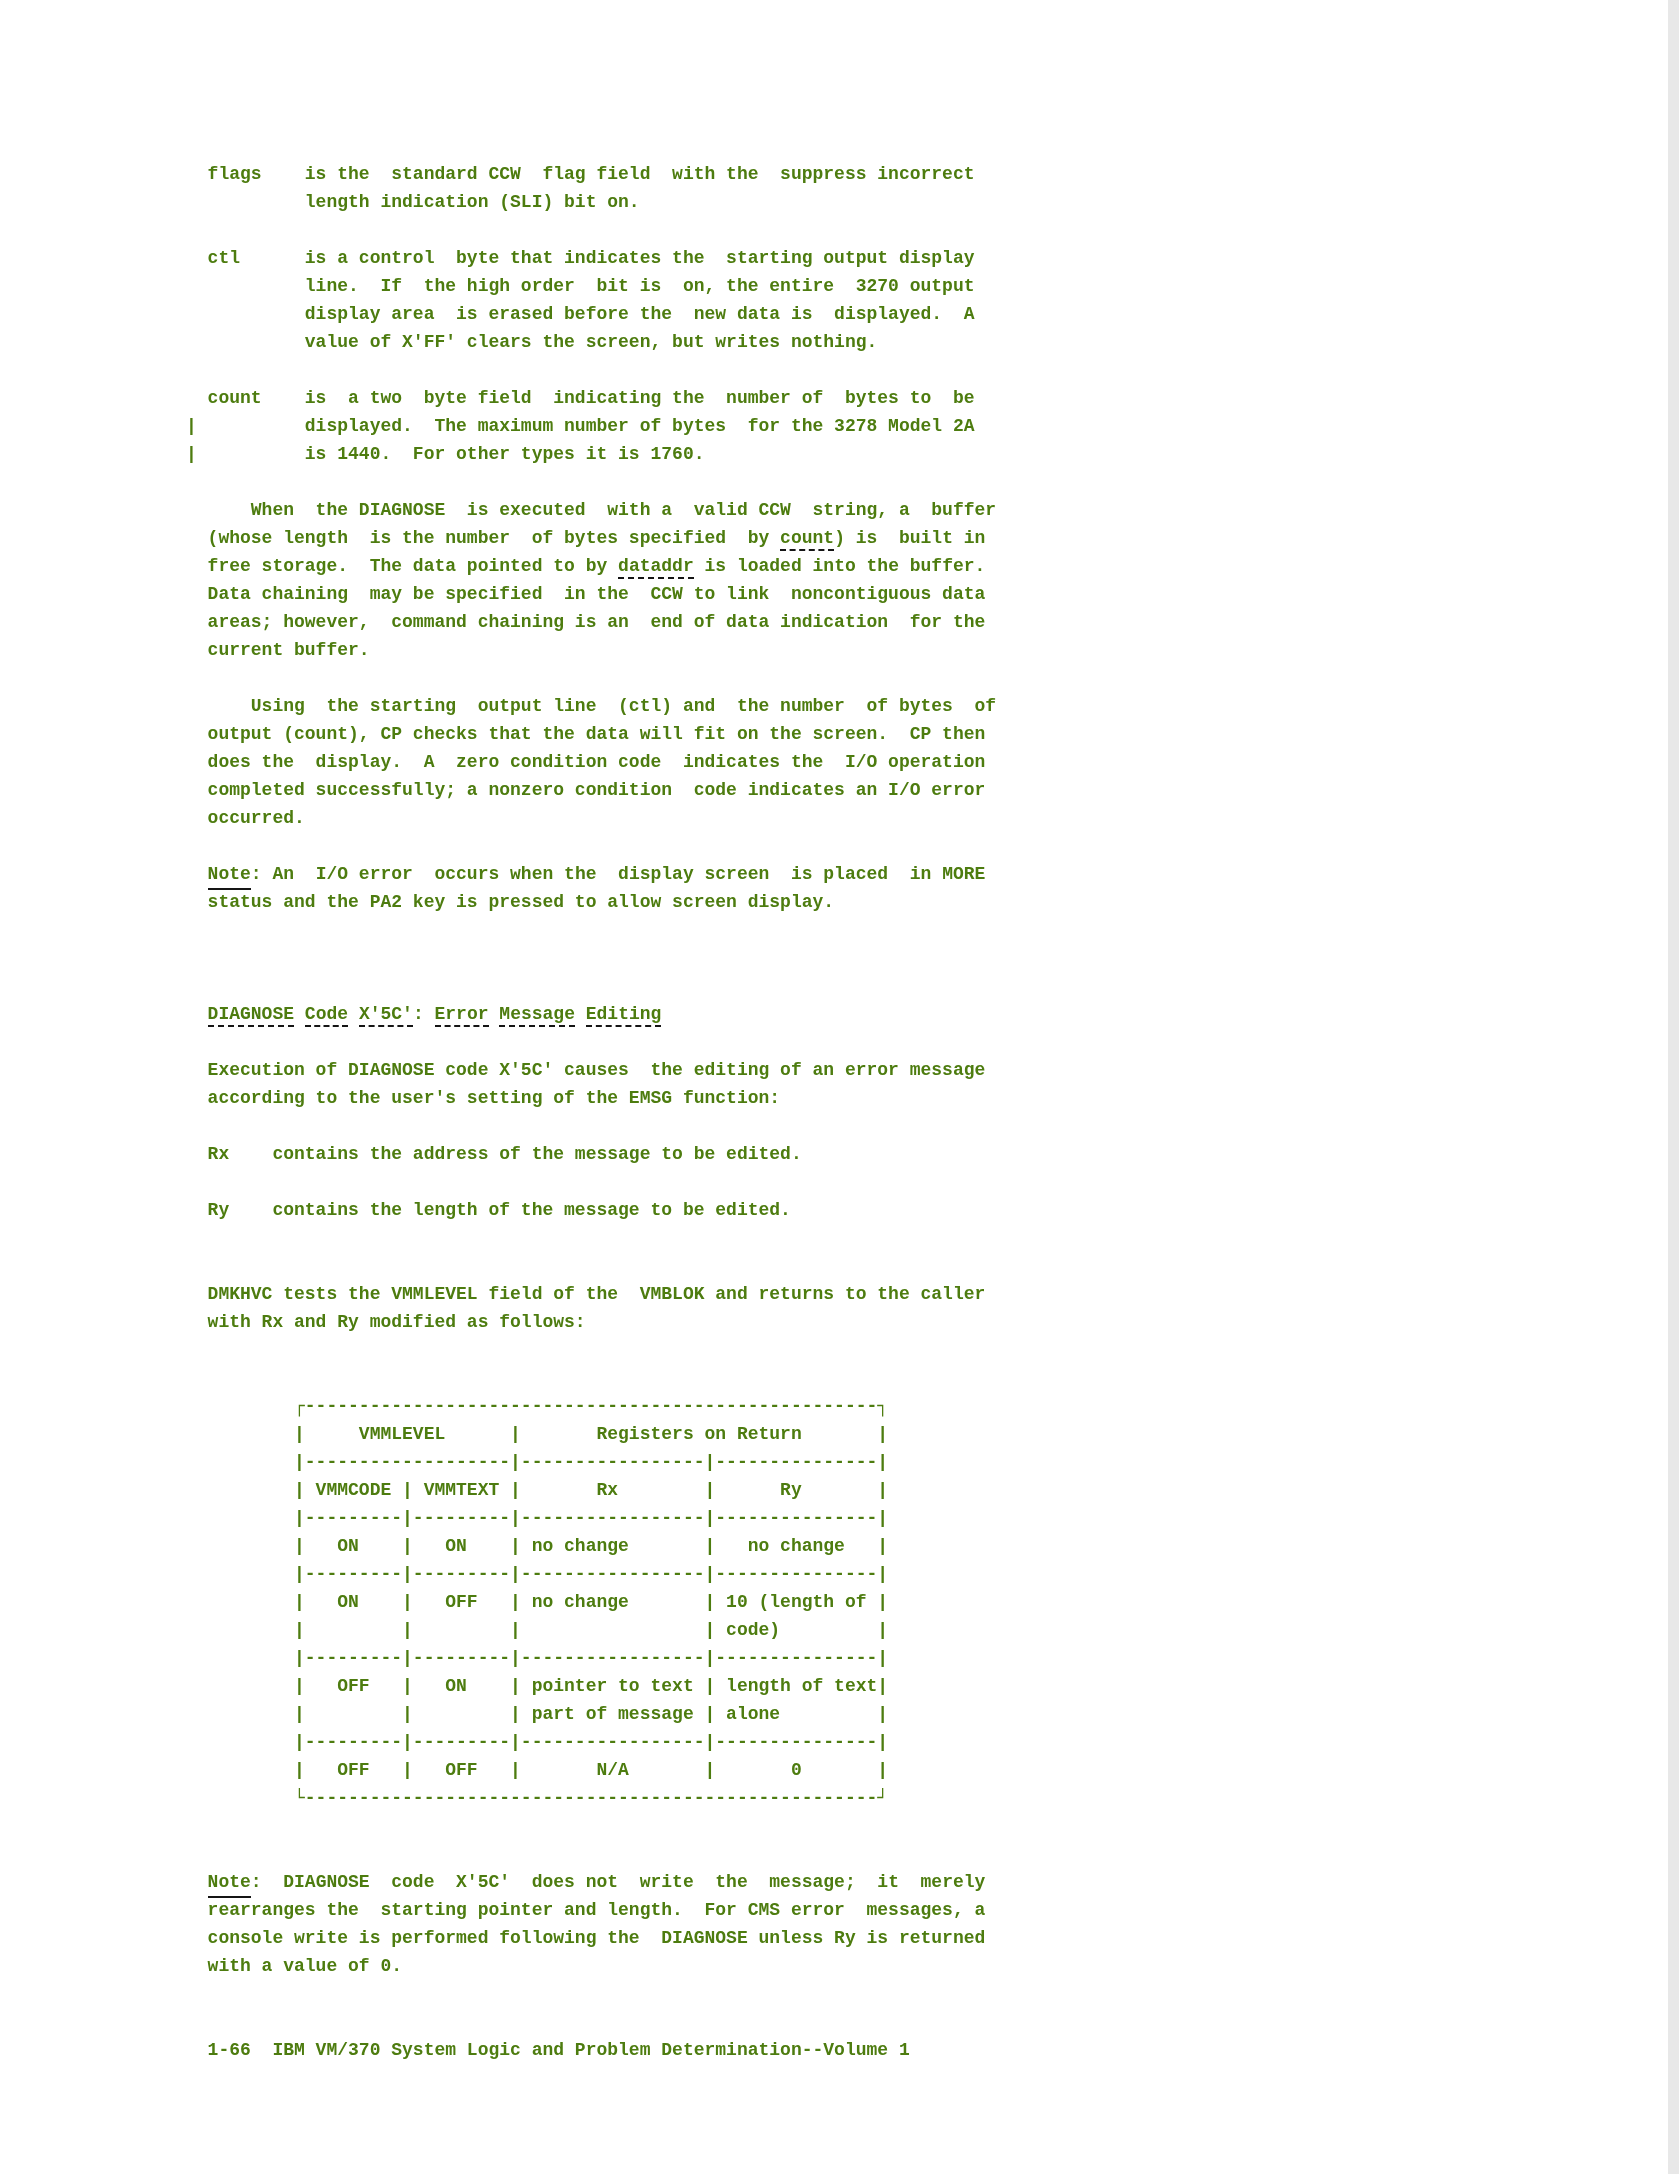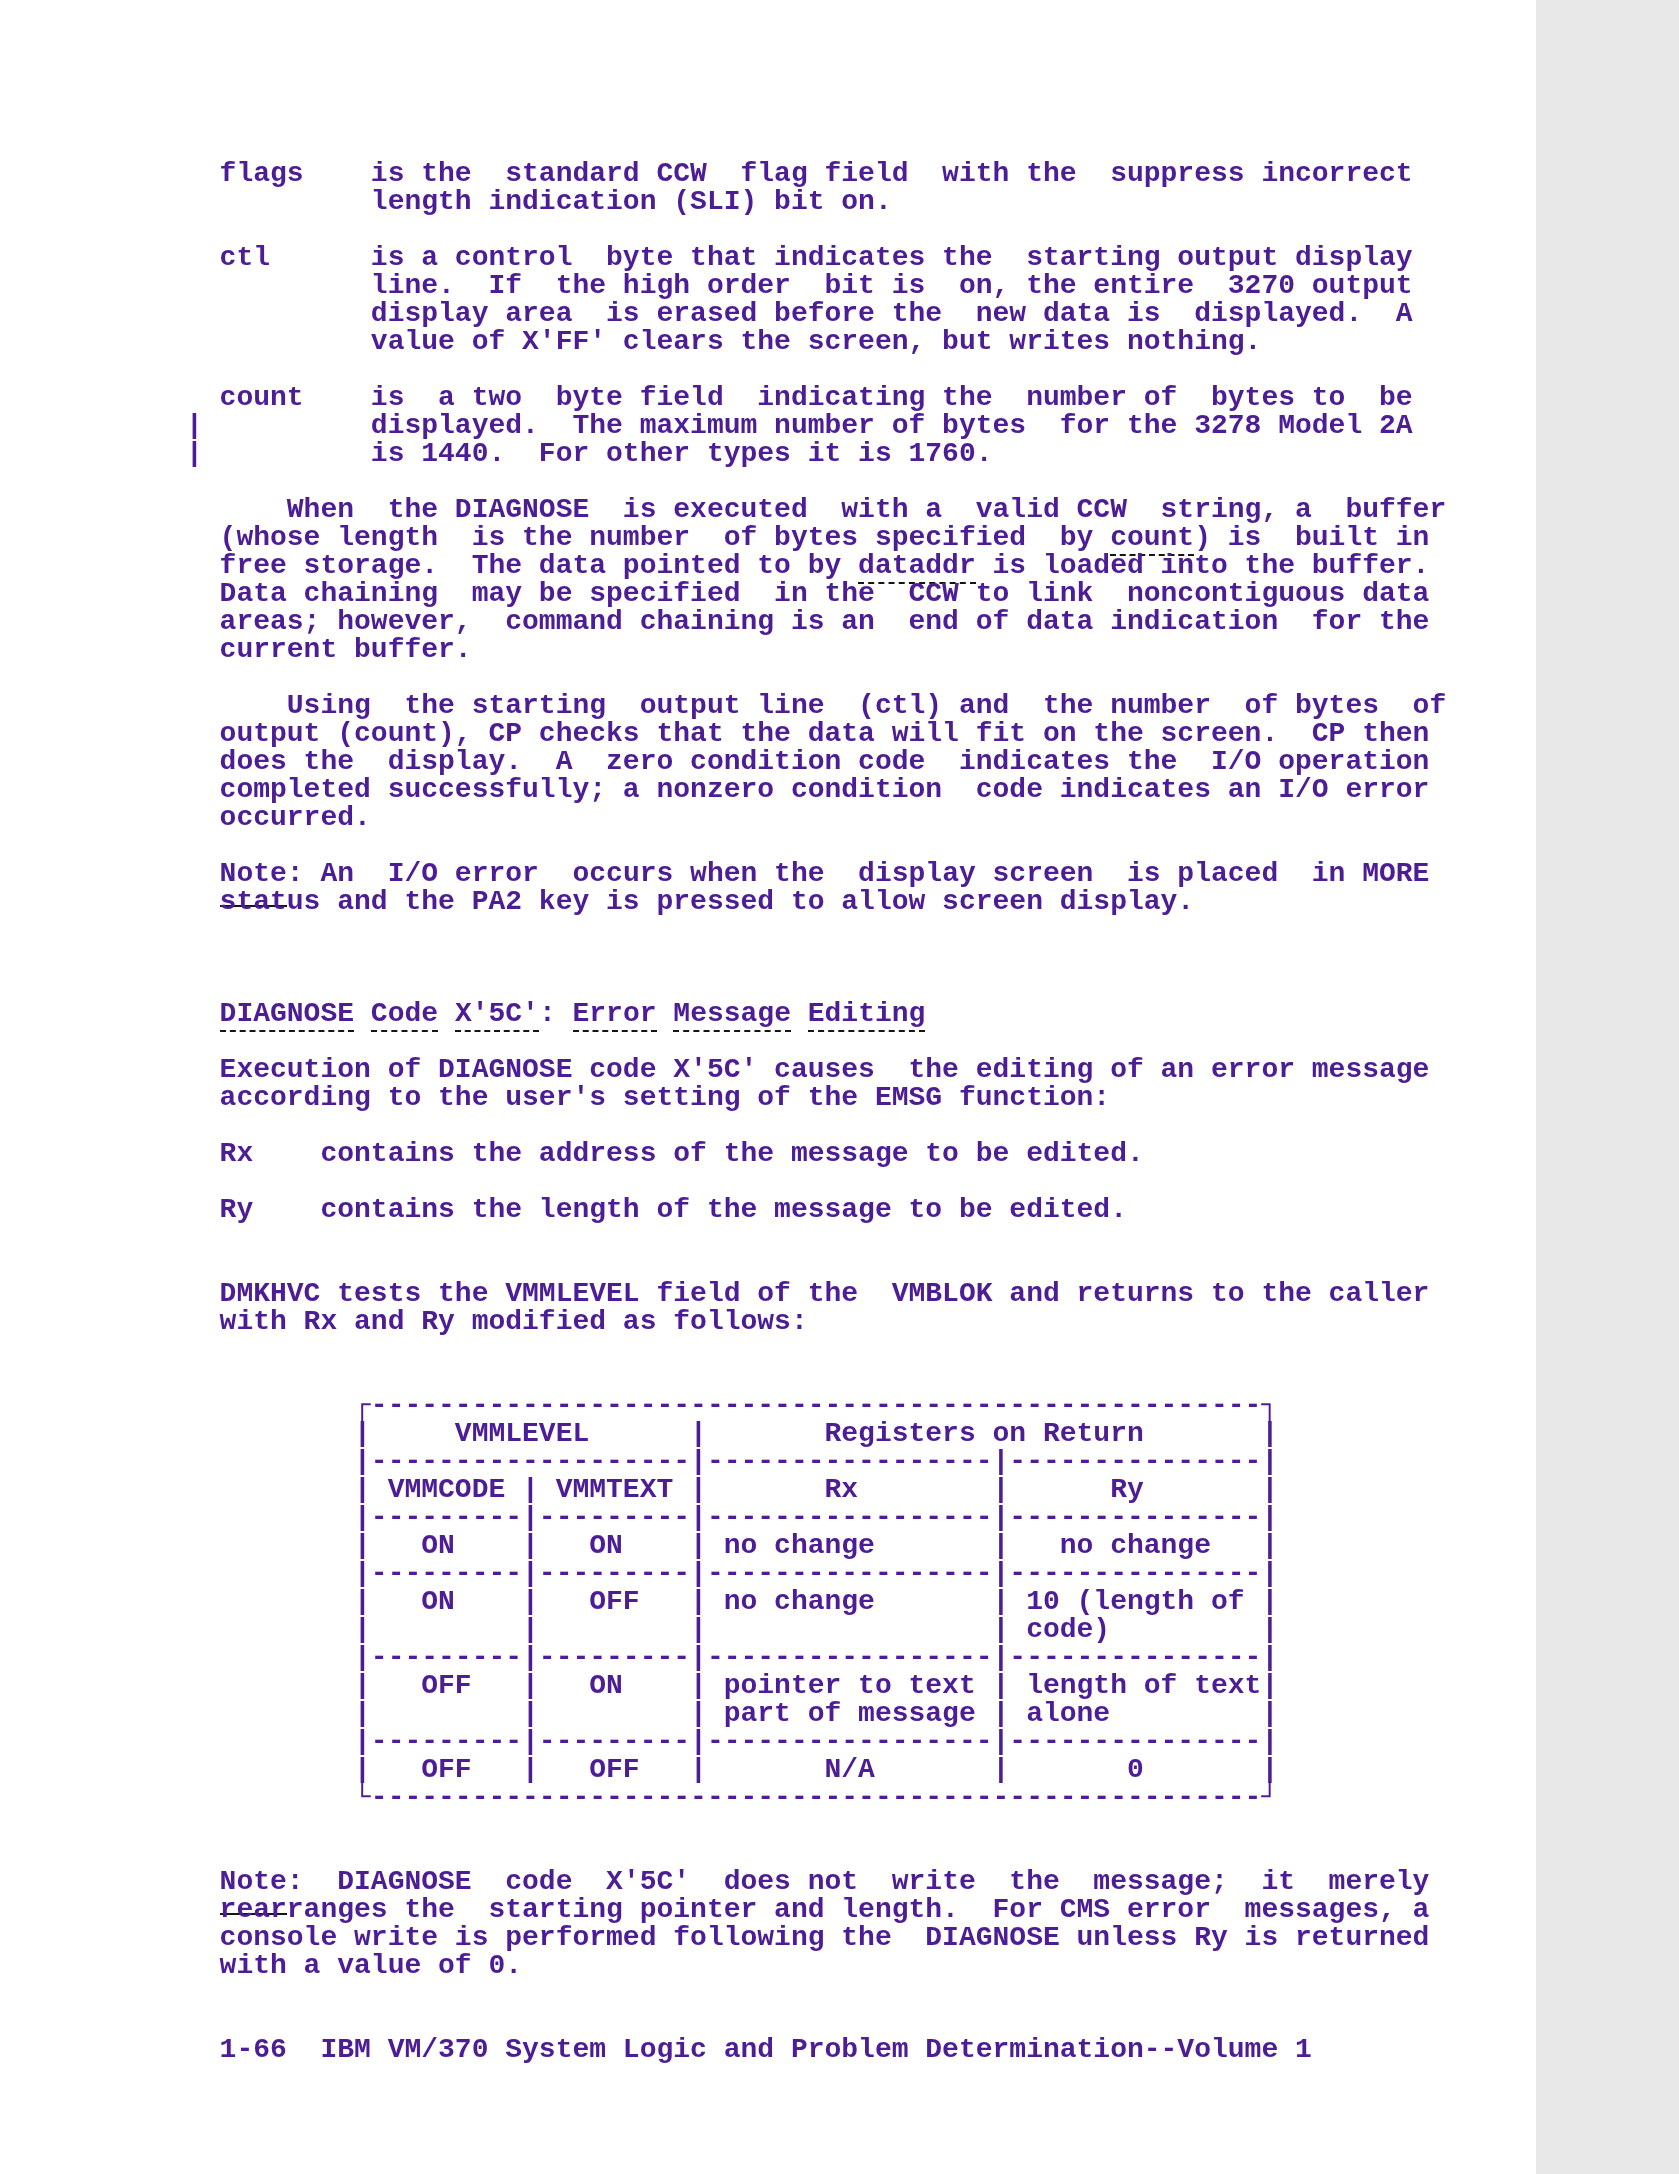--- a/index.html
+++ b/index.html
@@ -1,39 +1,39 @@
 <!DOCTYPE html>
 <html style="font-size:15px"><head>
 <meta charset="utf-8">
 <style>
   html, body { margin: 0; padding: 0; background: #e8e8e8; }
   .page {
     position: relative;
-    width: 1536px;
+    width: 1668px;
     height: 2174px;
     background: #ffffff;
     overflow: hidden;
     font-family: "Liberation Mono", "DejaVu Sans Mono", monospace;
     font-weight: 700;
-    font-size: 28px;
+    font-size: 18px;
     line-height: 28px;
-    color: #4c1d95;
+    color: #4d7c0f;
   }
   .content {
     position: absolute;
     left: 186px;
     top: 160px;
     white-space: pre;
     letter-spacing: 0;
   }
   .line { min-height: 28px; }
   
   .ud { border-bottom: 2.8px dashed #151515; padding-bottom: 0.9px; }
   
-  .us { border-bottom: 2.8px solid #151515; padding-bottom: 16px; }
+  .us { border-bottom: 2.8px solid #151515; padding-bottom: 4px; }
 </style>
 </head>
 <body>
 
 <div class="page">
   <div class="content" id="doc"><div class="line">  flags    is the  standard CCW  flag field  with the  suppress incorrect</div><div class="line">           length indication (SLI) bit on.</div><div class="line"></div><div class="line">  ctl      is a control  byte that indicates the  starting output display</div><div class="line">           line.  If  the high order  bit is  on, the entire  3270 output</div><div class="line">           display area  is erased before the  new data is  displayed.  A</div><div class="line">           value of X'FF' clears the screen, but writes nothing.</div><div class="line"></div><div class="line">  count    is  a two  byte field  indicating the  number of  bytes to  be</div><div class="line">|          displayed.  The maximum number of bytes  for the 3278 Model 2A</div><div class="line">|          is 1440.  For other types it is 1760.</div><div class="line"></div><div class="line">      When  the DIAGNOSE  is executed  with a  valid CCW  string, a  buffer</div><div class="line">  (whose length  is the number  of bytes specified  by <span class="ud">count</span>) is  built in</div><div class="line">  free storage.  The data pointed to by <span class="ud">dataddr</span> is loaded into the buffer.</div><div class="line">  Data chaining  may be specified  in the  CCW to link  noncontiguous data</div><div class="line">  areas; however,  command chaining is an  end of data indication  for the</div><div class="line">  current buffer.</div><div class="line"></div><div class="line">      Using  the starting  output line  (ctl) and  the number  of bytes  of</div><div class="line">  output (count), CP checks that the data will fit on the screen.  CP then</div><div class="line">  does the  display.  A  zero condition code  indicates the  I/O operation</div><div class="line">  completed successfully; a nonzero condition  code indicates an I/O error</div><div class="line">  occurred.</div><div class="line"></div><div class="line">  <span class="us">Note</span>: An  I/O error  occurs when the  display screen  is placed  in MORE</div><div class="line">  status and the PA2 key is pressed to allow screen display.</div><div class="line"></div><div class="line"></div><div class="line"></div><div class="line">  <span class="ud">DIAGNOSE</span> <span class="ud">Code</span> <span class="ud">X'5C'</span>: <span class="ud">Error</span> <span class="ud">Message</span> <span class="ud">Editing</span></div><div class="line"></div><div class="line">  Execution of DIAGNOSE code X'5C' causes  the editing of an error message</div><div class="line">  according to the user's setting of the EMSG function:</div><div class="line"></div><div class="line">  Rx    contains the address of the message to be edited.</div><div class="line"></div><div class="line">  Ry    contains the length of the message to be edited.</div><div class="line"></div><div class="line"></div><div class="line">  DMKHVC tests the VMMLEVEL field of the  VMBLOK and returns to the caller</div><div class="line">  with Rx and Ry modified as follows:</div><div class="line"></div><div class="line"></div><div class="line">          ┌-----------------------------------------------------┐</div><div class="line">          |     VMMLEVEL      |       Registers on Return       |</div><div class="line">          |-------------------|-----------------|---------------|</div><div class="line">          | VMMCODE | VMMTEXT |       Rx        |      Ry       |</div><div class="line">          |---------|---------|-----------------|---------------|</div><div class="line">          |   ON    |   ON    | no change       |   no change   |</div><div class="line">          |---------|---------|-----------------|---------------|</div><div class="line">          |   ON    |   OFF   | no change       | 10 (length of |</div><div class="line">          |         |         |                 | code)         |</div><div class="line">          |---------|---------|-----------------|---------------|</div><div class="line">          |   OFF   |   ON    | pointer to text | length of text|</div><div class="line">          |         |         | part of message | alone         |</div><div class="line">          |---------|---------|-----------------|---------------|</div><div class="line">          |   OFF   |   OFF   |       N/A       |       0       |</div><div class="line">          └-----------------------------------------------------┘</div><div class="line"></div><div class="line"></div><div class="line">  <span class="us">Note</span>:  DIAGNOSE  code  X'5C'  does not  write  the  message;  it  merely</div><div class="line">  rearranges the  starting pointer and length.  For CMS error  messages, a</div><div class="line">  console write is performed following the  DIAGNOSE unless Ry is returned</div><div class="line">  with a value of 0.</div><div class="line"></div><div class="line"></div><div class="line">  1-66  IBM VM/370 System Logic and Problem Determination--Volume 1</div></div>
 </div>
 
 
 </body></html>

